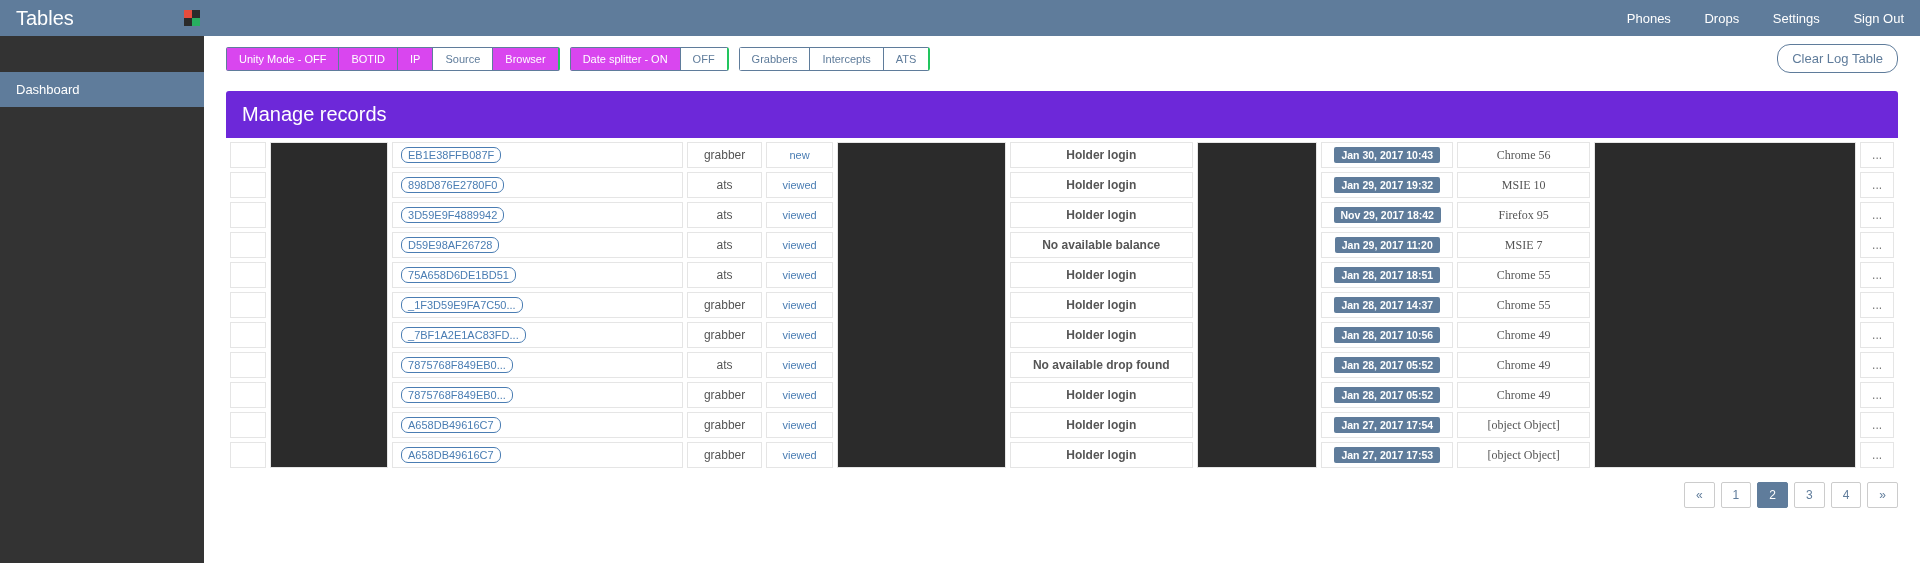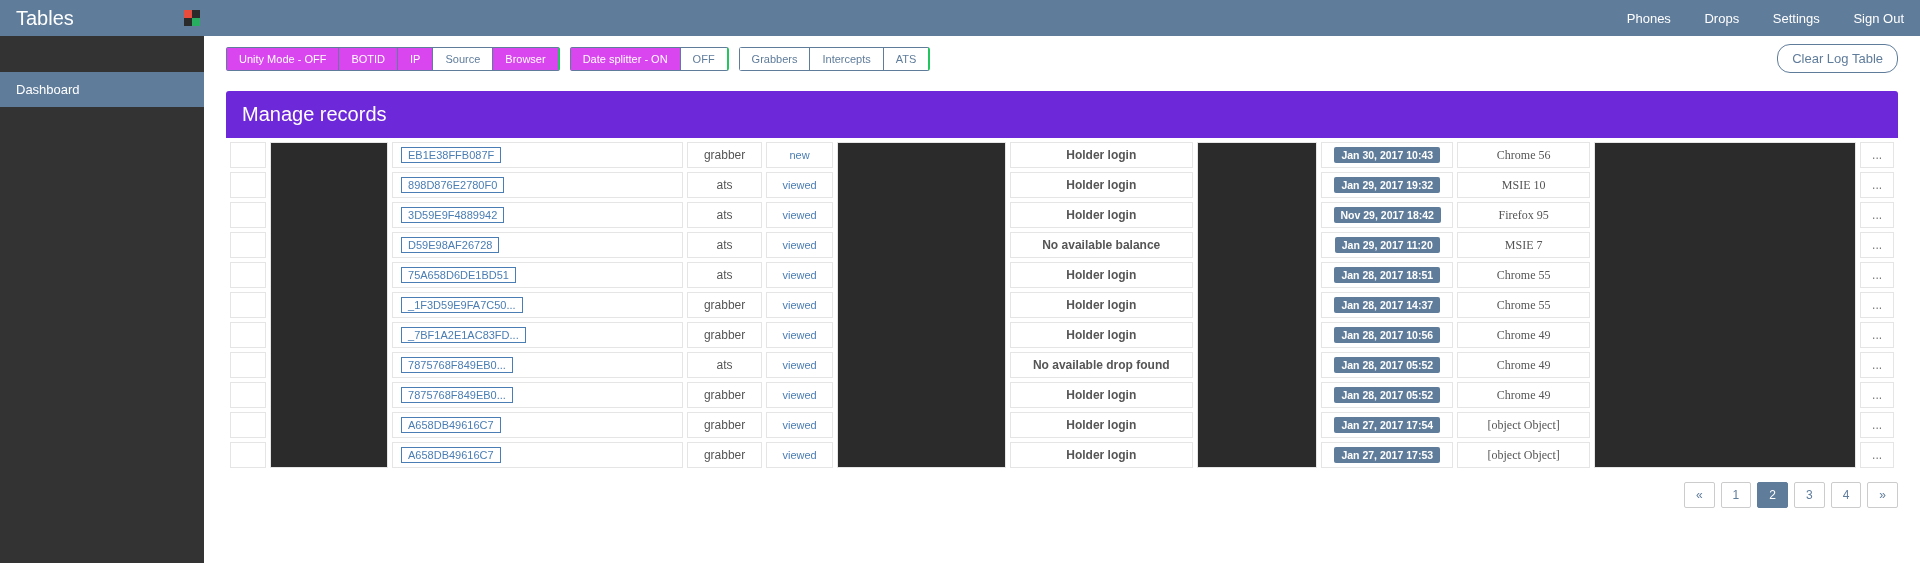--- a/index.html
+++ b/index.html
@@ -35,21 +35,21 @@
 
   
   .panel-header { background: #6d28d9; color: #fff; padding: 12px 16px; font-size: 20px; font-weight: 500; border-radius: 3px 3px 0 0; }
 
   
   .records { width: 100%; border-collapse: separate; border-spacing: 4px 4px; }
   .records td { background: #fff; border: 1px solid #e5e5e5; padding: 4px 8px; text-align: center; vertical-align: middle; height: 22px; font-size: 12px; }
   .records td.col-a { width: 30px; }
   .records td.col-redact { background: #2b2b2b; }
   .records td.col-id { width: 242px; }
-  .records td.col-id .idlink { display: inline-block; border: 1px solid #4a7db3; color: #4a7db3; padding: 1px 6px; border-radius: 0; font-size: 11px; cursor: pointer; }
+  .records td.col-id .idlink { display: inline-block; border: 1px solid #4a7db3; color: #4a7db3; padding: 1px 6px; border-radius: 7px; font-size: 11px; cursor: pointer; }
   .records td.col-type { width: 62px; color: #555; }
   .records td.col-status { width: 56px; }
   .records td.col-status .stlink { color: #4a7db3; font-size: 11px; cursor: pointer; }
   .records td.col-r1 { width: 140px; }
   .records td.col-holder { width: 152px; font-weight: bold; color: #555; }
   .records td.col-r2 { width: 100px; }
   .records td.col-date { width: 110px; }
   .records td.col-date .badge { background: #5f7c9b; color: #fff; padding: 2px 7px; border-radius: 2px; font-size: 10.5px; font-weight: bold; display: inline-block; }
   .records td.col-browser { width: 110px; color: #555; font-family: Liberation Serif, serif; }
   .records td.col-r3 { width: 218px; }

